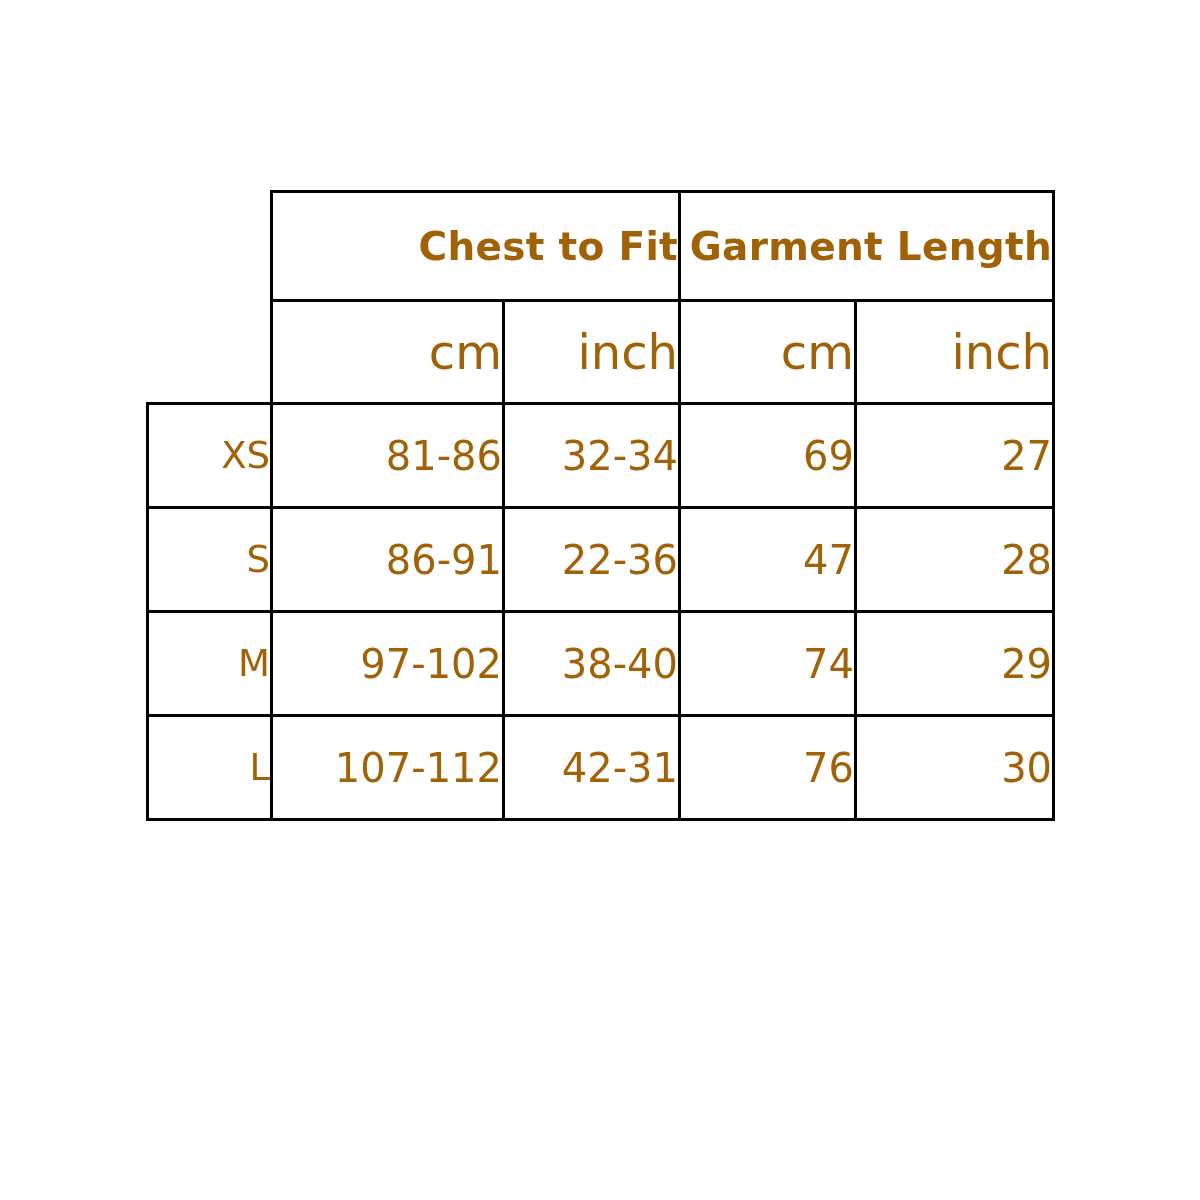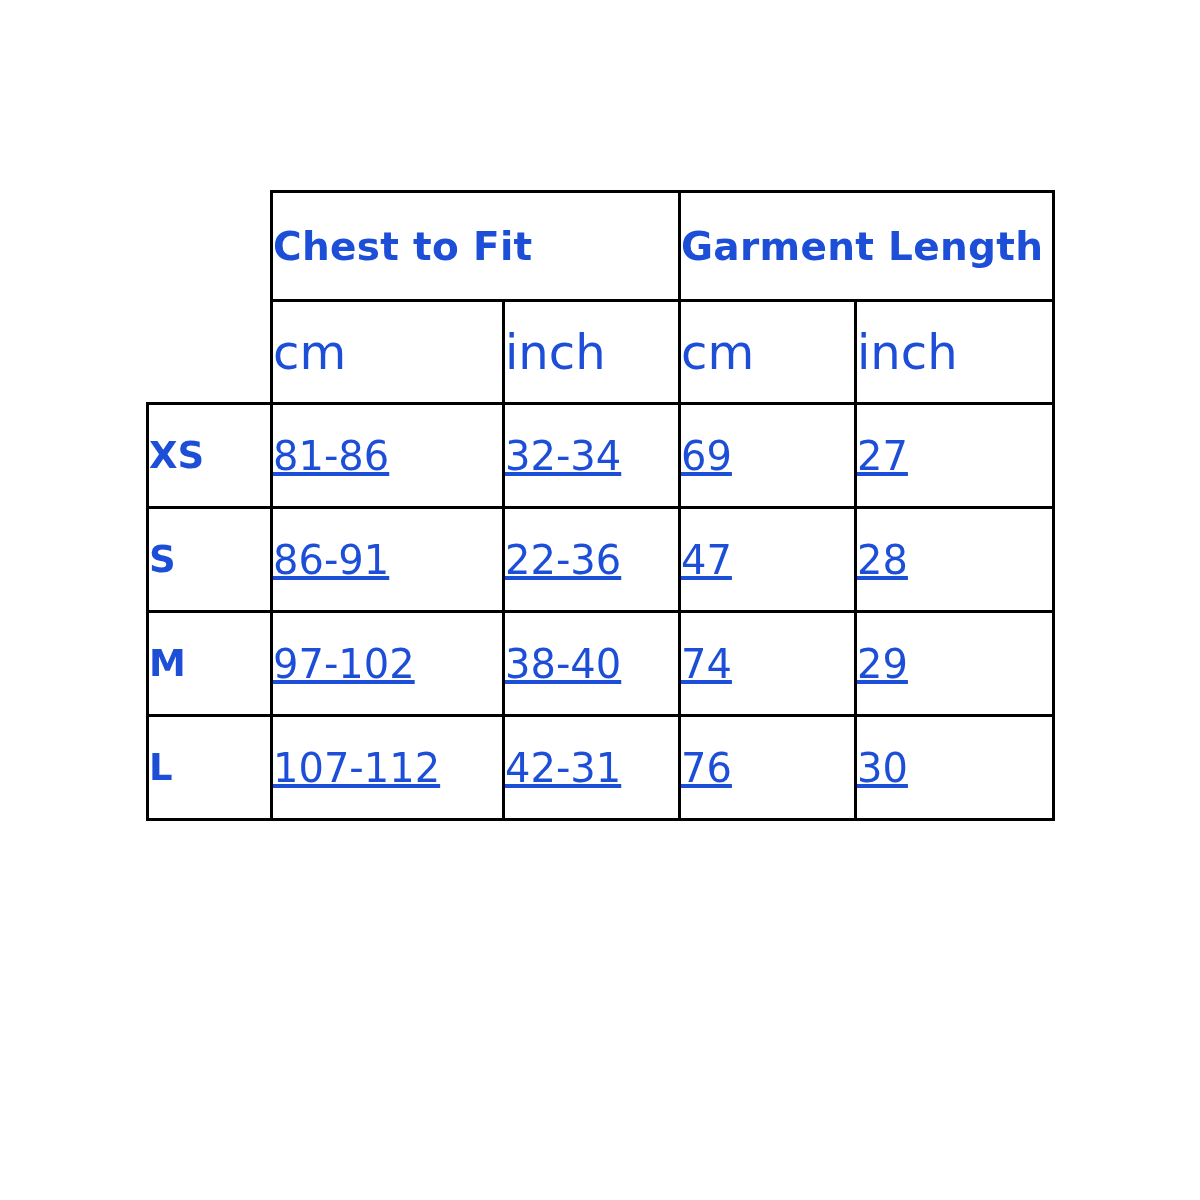--- a/index.html
+++ b/index.html
@@ -23,23 +23,23 @@
     width: 906px;
   }
   table.size-chart {
     border-collapse: collapse;
     table-layout: fixed;
     width: 906px;
   }
   table.size-chart td,
   table.size-chart th {
     border: 3px solid #000000;
-    text-align: left;
+    text-align: right;
     vertical-align: middle;
-    color: #1d4ed8;
+    color: #a16207;
     padding: 0;
   }
   
   col.c-size   { width: 124px; }
   col.c-cm1    { width: 232px; }
   col.c-in1    { width: 176px; }
   col.c-cm2    { width: 176px; }
   col.c-in2    { width: 198px; }
 
   
@@ -54,27 +54,26 @@
     letter-spacing: 0.3px;
   }
   .unit-head {
     height: 100px;
     font-size: 48px;
     font-weight: normal;
   }
   .size-cell {
     height: 101px;
     font-size: 37px;
-    font-weight: bold;
+    font-weight: normal;
   }
   .val-cell {
     height: 101px;
     font-size: 40px;
     font-weight: normal;
-    text-decoration: underline;
   }
 </style>
 </head>
 <body>
 
 <div class="page">
   <div class="table-wrap">
     <table class="size-chart">
       <colgroup>
         <col class="c-size">

